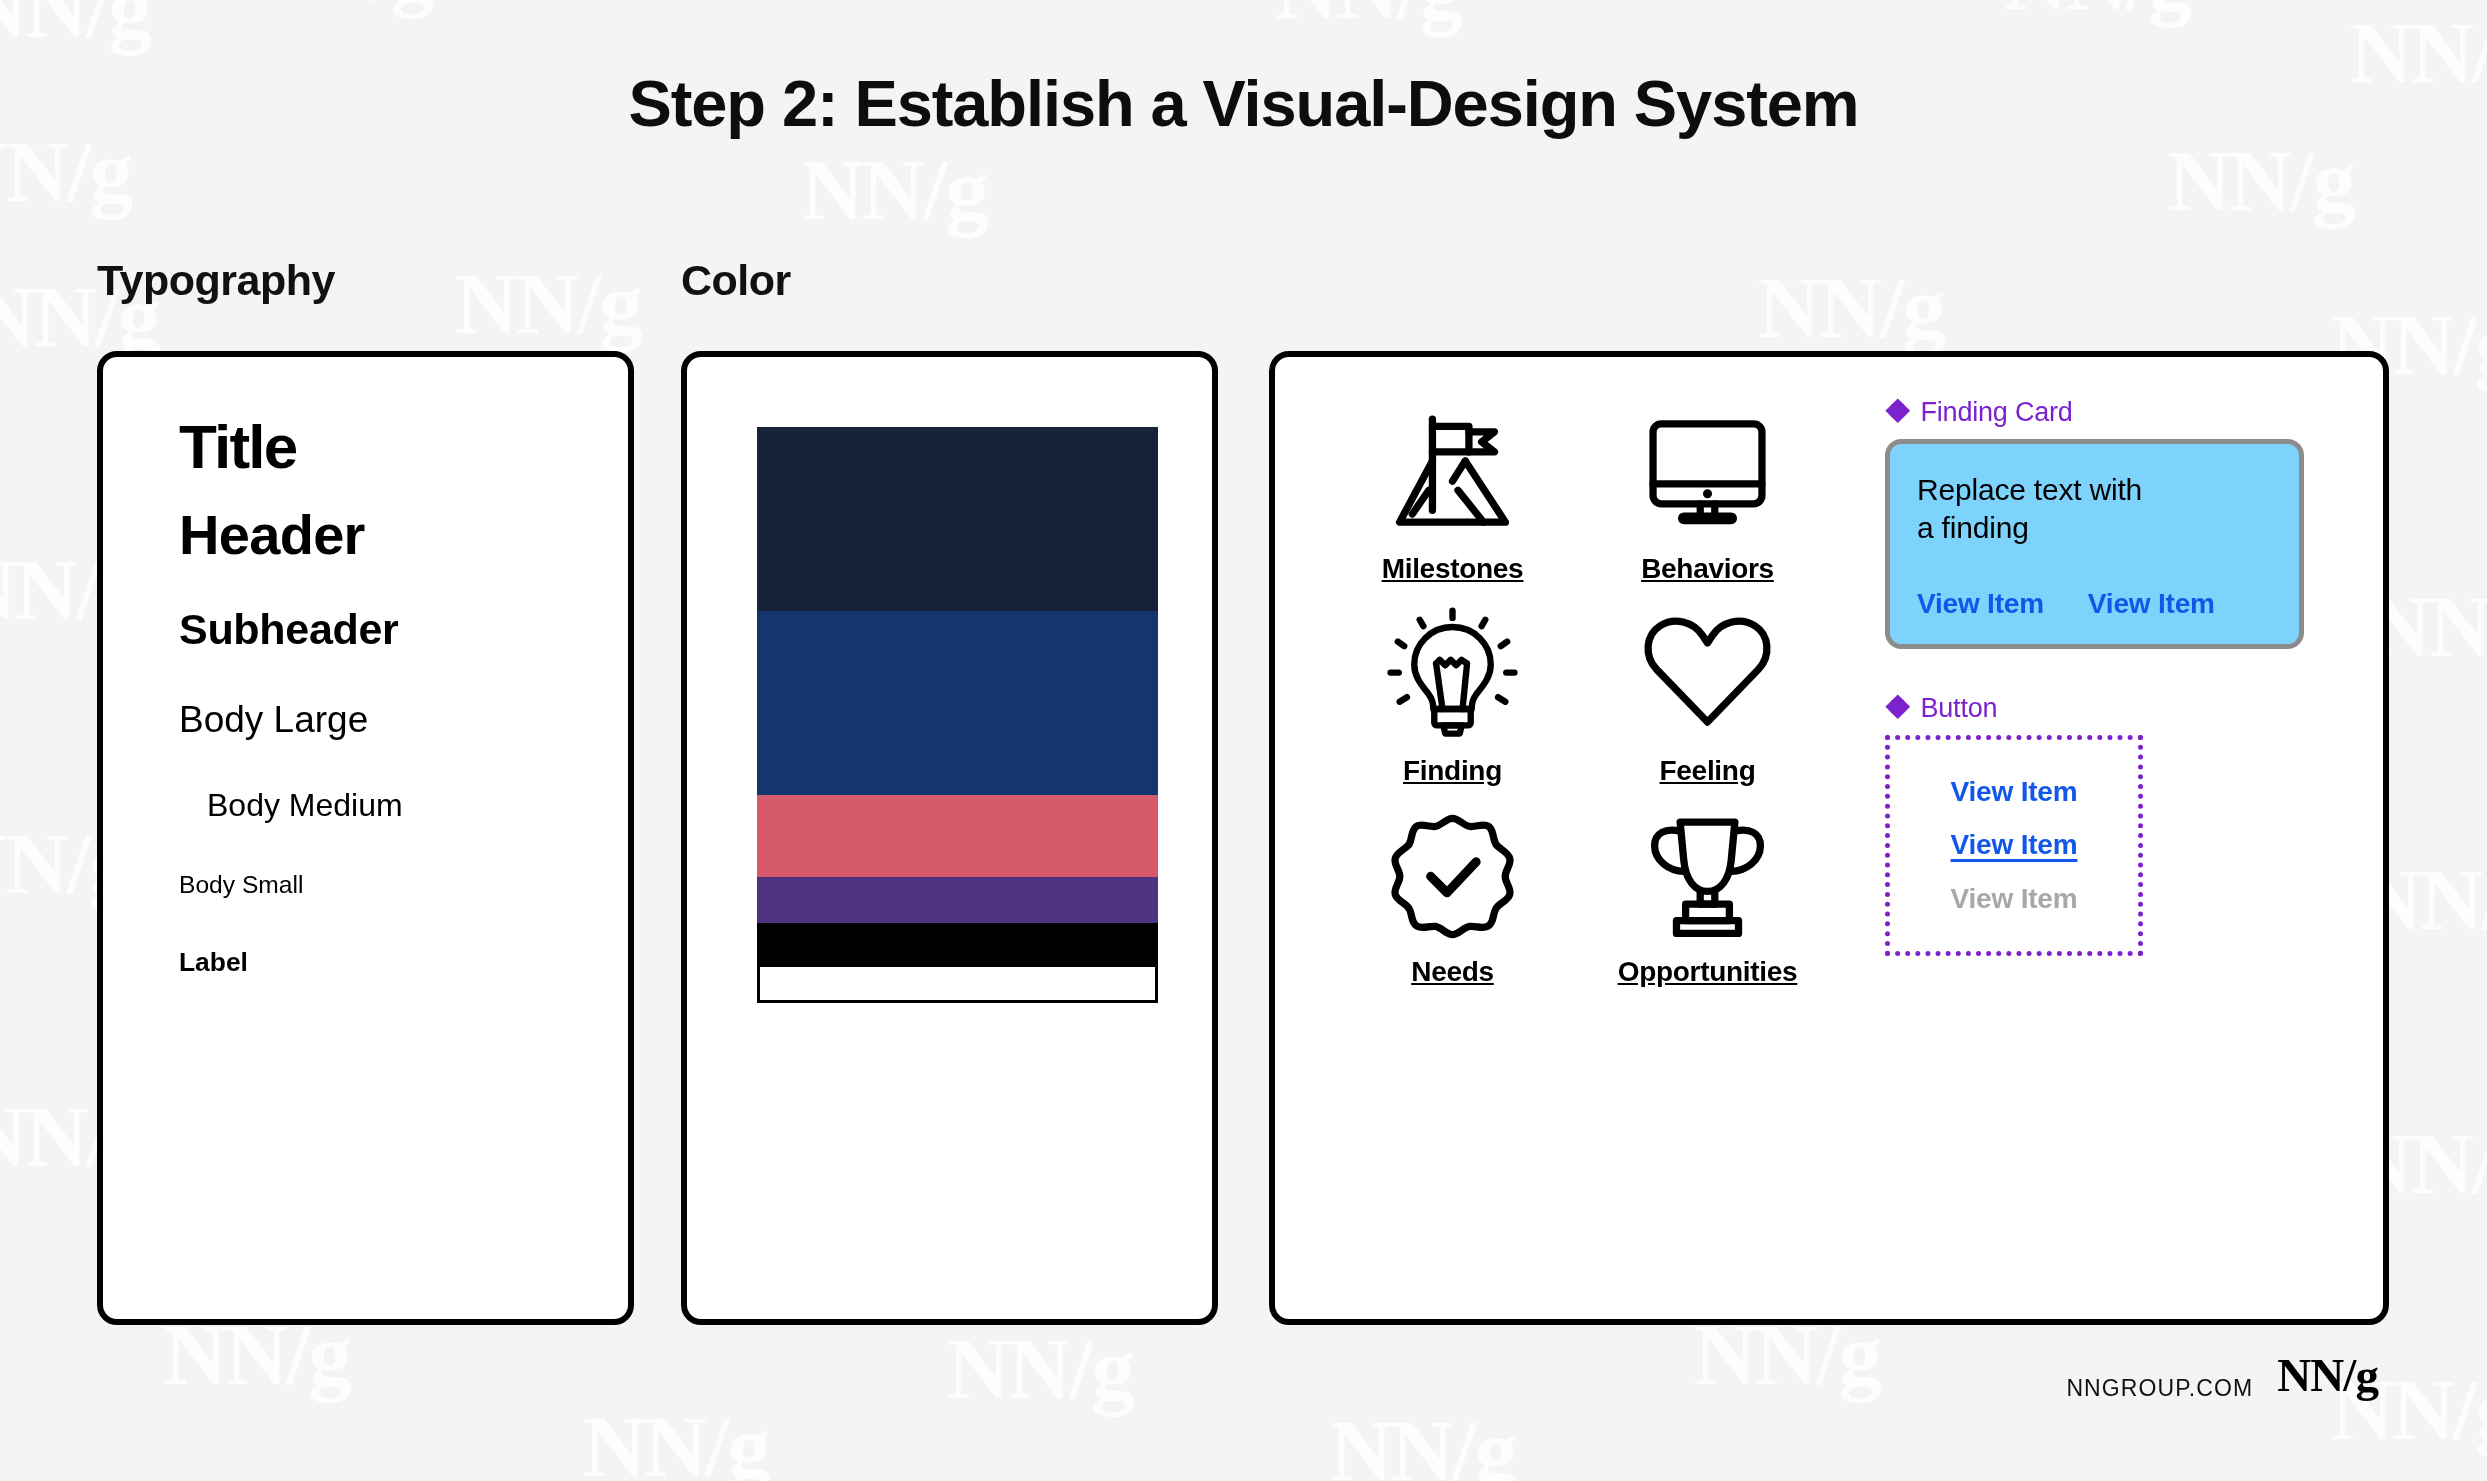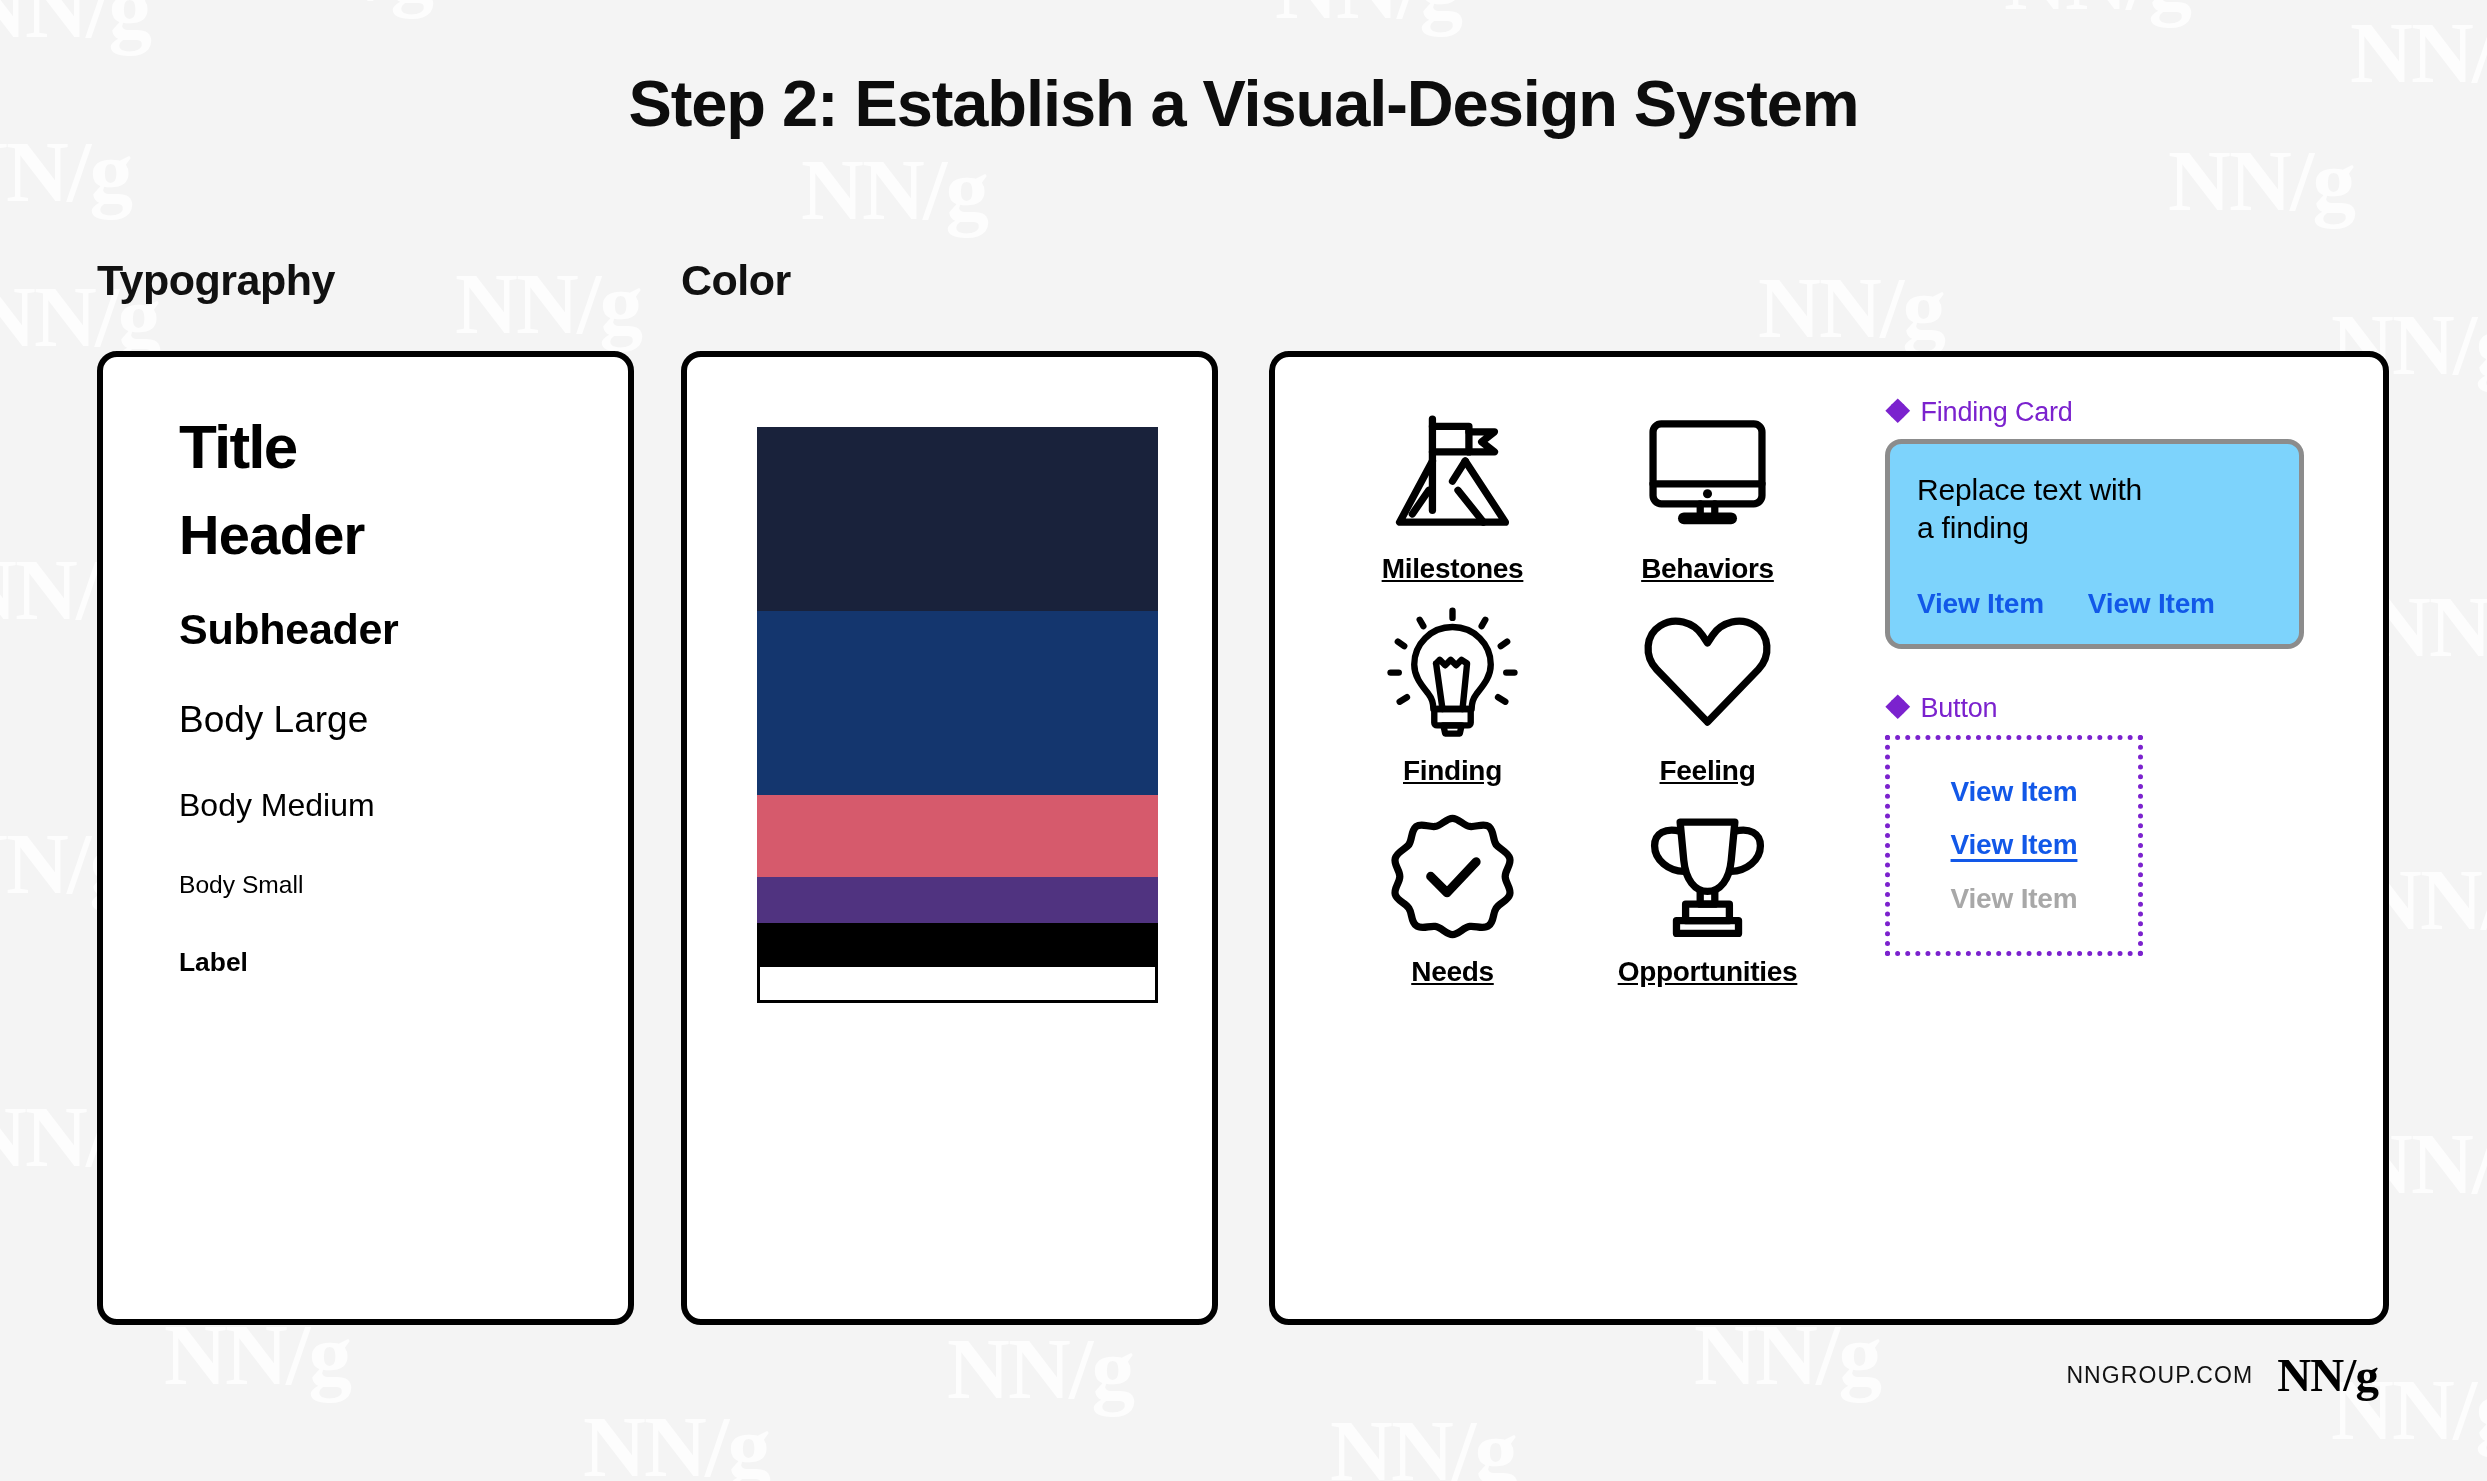--- a/index.html
+++ b/index.html
@@ -74,21 +74,21 @@
   
   #type-list {
     position: absolute;
     left: 76px; top: 53px; right: 27px;
   }
   .type-row { color: #000; white-space: nowrap; }
   .t-title      { font-size: 62px; font-weight: 700; letter-spacing: -1.8px; line-height: 1.18; margin-bottom: 18px; }
   .t-header     { font-size: 56px;  font-weight: 700; letter-spacing: -0.7px; line-height: 1.2; margin-bottom: 36px; }
   .t-subheader  { font-size: 43px;  font-weight: 700; letter-spacing: -0.3px; line-height: 1.2; margin-bottom: 42px; }
   .t-bodylarge  { font-size: 37px;  font-weight: 400; line-height: 1.2; margin-bottom: 44px; }
-  .t-bodymedium { font-size: 32px;  font-weight: 400; line-height: 1.2; margin-bottom: 45px; }
+  .t-bodymedium { font-size: 32px;  font-weight: 400; line-height: 1.2; margin-bottom: 45px; margin-left: 28px; }
   .t-bodysmall  { font-size: 24.6px;  font-weight: 400; line-height: 1.2; margin-bottom: 48px; }
   .t-label      { font-size: 26.4px;  font-weight: 700; line-height: 1.2; }
 
   
   #swatch-stack {
     position: absolute;
     left: 70px; top: 70px;
     width: 401px;
   }
   .swatch { width: 100%; display: block; }
@@ -190,21 +190,21 @@
     align-items: center;
     justify-content: space-evenly;
     padding: 14.6px 0;
   }
 
   
   #footer {
     position: absolute;
     right: 109px; bottom: 80px;
     display: flex;
-    align-items: center;
+    align-items: flex-end;
     gap: 24px;
     z-index: 3;
   }
   #footer-url {
     font-size: 23px;
     font-weight: 400;
     color: #111;
     letter-spacing: 1.1px;
   }
   #footer-logo {

